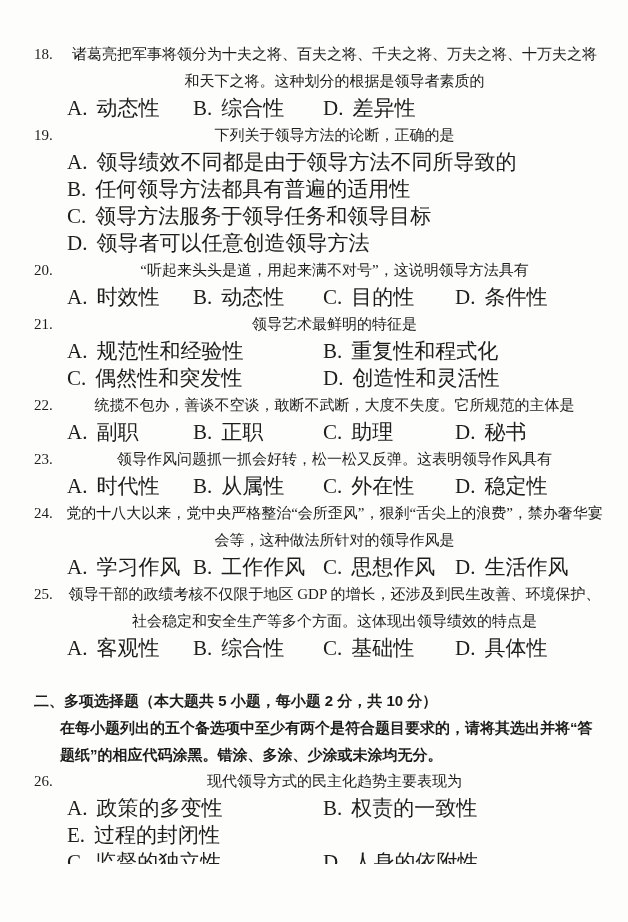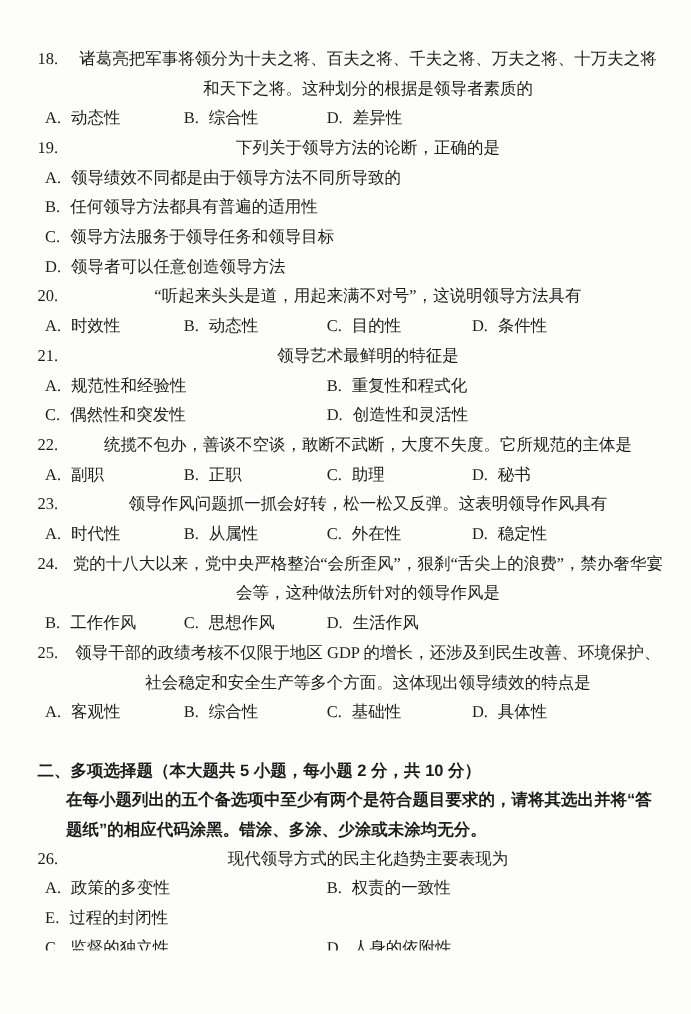--- a/index.html
+++ b/index.html
@@ -13,21 +13,21 @@
     position: relative;
     width: 628px; height: 864px;
     box-sizing: border-box;
     padding-top: 41px;
     overflow: hidden;
   }
   .question { font-size: 15px; line-height: 27px; }
   .q-line { display: flex; }
   .q-num { flex: 0 0 31px; margin-left: 34px; }
   .q-text { flex: 1; padding-right: 24px; text-align: center; }
-  .opts { margin-left: 41px; padding-right: 20px; font-size: 15px; line-height: 27px; }
+  .opts { margin-left: 67px; padding-right: 20px; font-size: 21px; line-height: 27px; }
   .row4 { display: flex; }
   .row4 .opt:nth-child(1) { width: 126px; }
   .row4 .opt:nth-child(2) { width: 130px; }
   .row4 .opt:nth-child(3) { width: 132px; }
   .row2 { display: flex; }
   .row2 .opt:nth-child(1) { width: 256px; }
   .stack .opt { display: block; }
   .opt { white-space: nowrap; }
   .ol { margin-right: 9px; }
   .sec-header {
@@ -130,20 +130,21 @@
       <span class="opt"><span class="ol">D.</span><span class="ot">稳定性</span></span>
     </div>
   </div>
 
   <div class="question">
     <div class="q-line">
       <span class="q-num">24.</span>
       <span class="q-text">党的十八大以来，党中央严格整治“会所歪风”，狠刹“舌尖上的浪费”，禁办奢华宴会等，这种做法所针对的领导作风是</span>
     </div>
     <div class="opts row4">
+      <span class="opt"><span class="ol">A.</span><span class="ot">学习作风</span></span>
       <span class="opt"><span class="ol">B.</span><span class="ot">工作作风</span></span>
       <span class="opt"><span class="ol">C.</span><span class="ot">思想作风</span></span>
       <span class="opt"><span class="ol">D.</span><span class="ot">生活作风</span></span>
     </div>
   </div>
 
   <div class="question">
     <div class="q-line">
       <span class="q-num">25.</span>
       <span class="q-text">领导干部的政绩考核不仅限于地区 GDP 的增长，还涉及到民生改善、环境保护、社会稳定和安全生产等多个方面。这体现出领导绩效的特点是</span>

